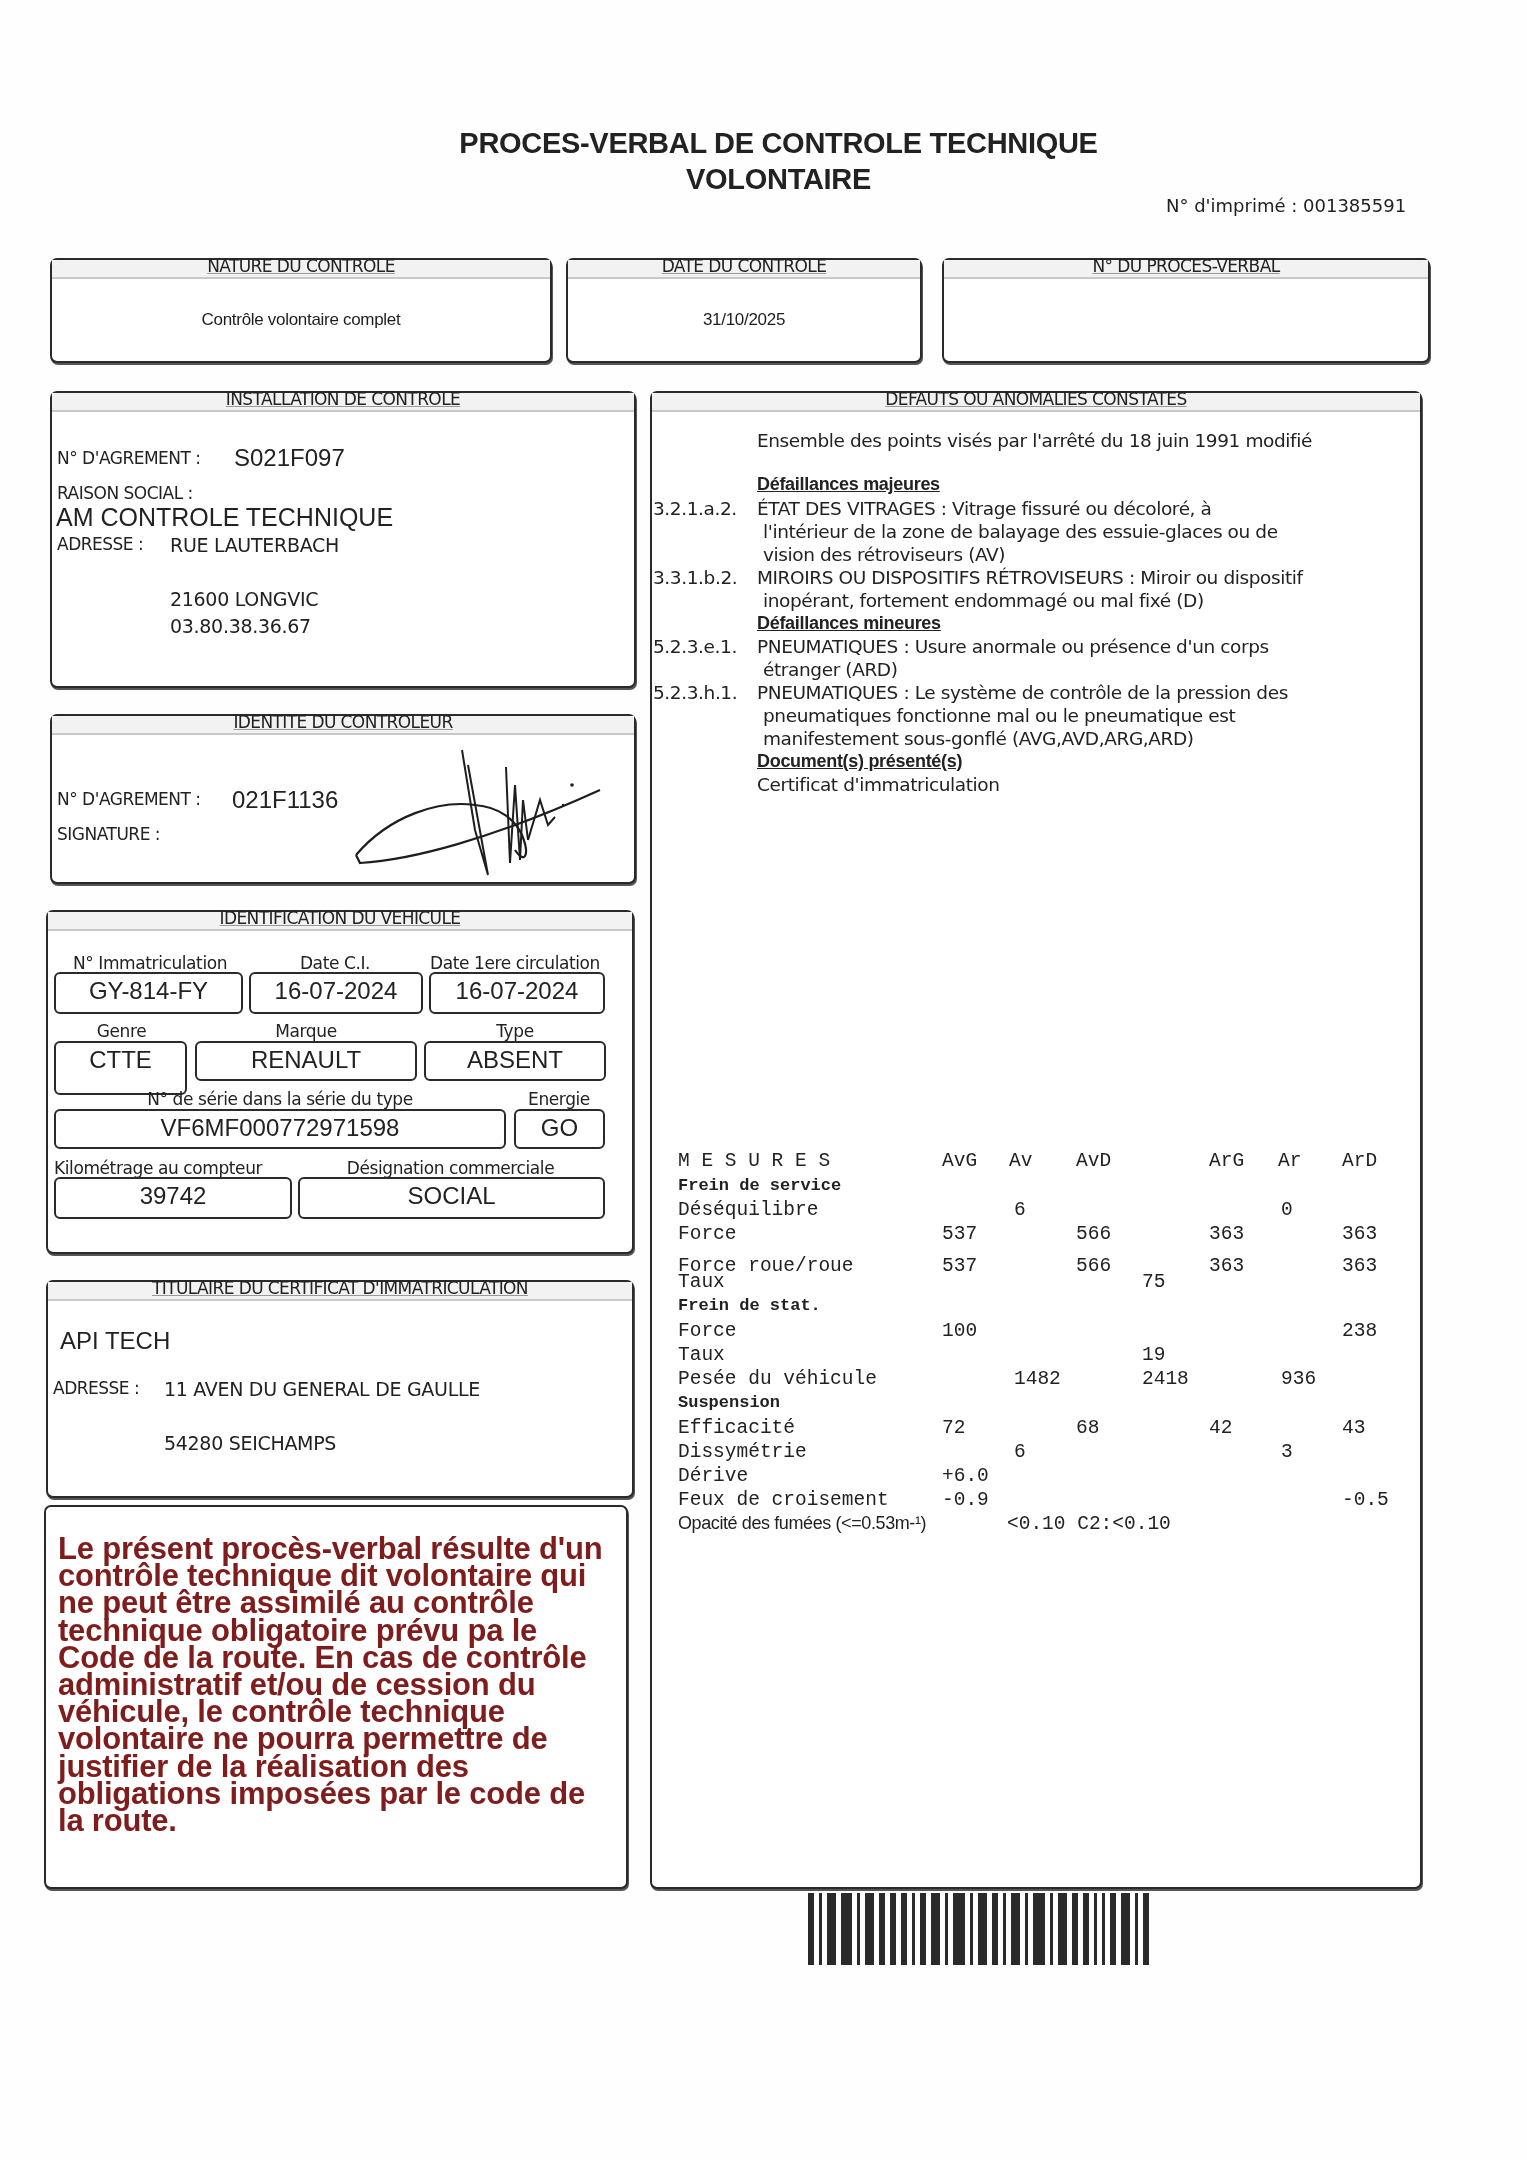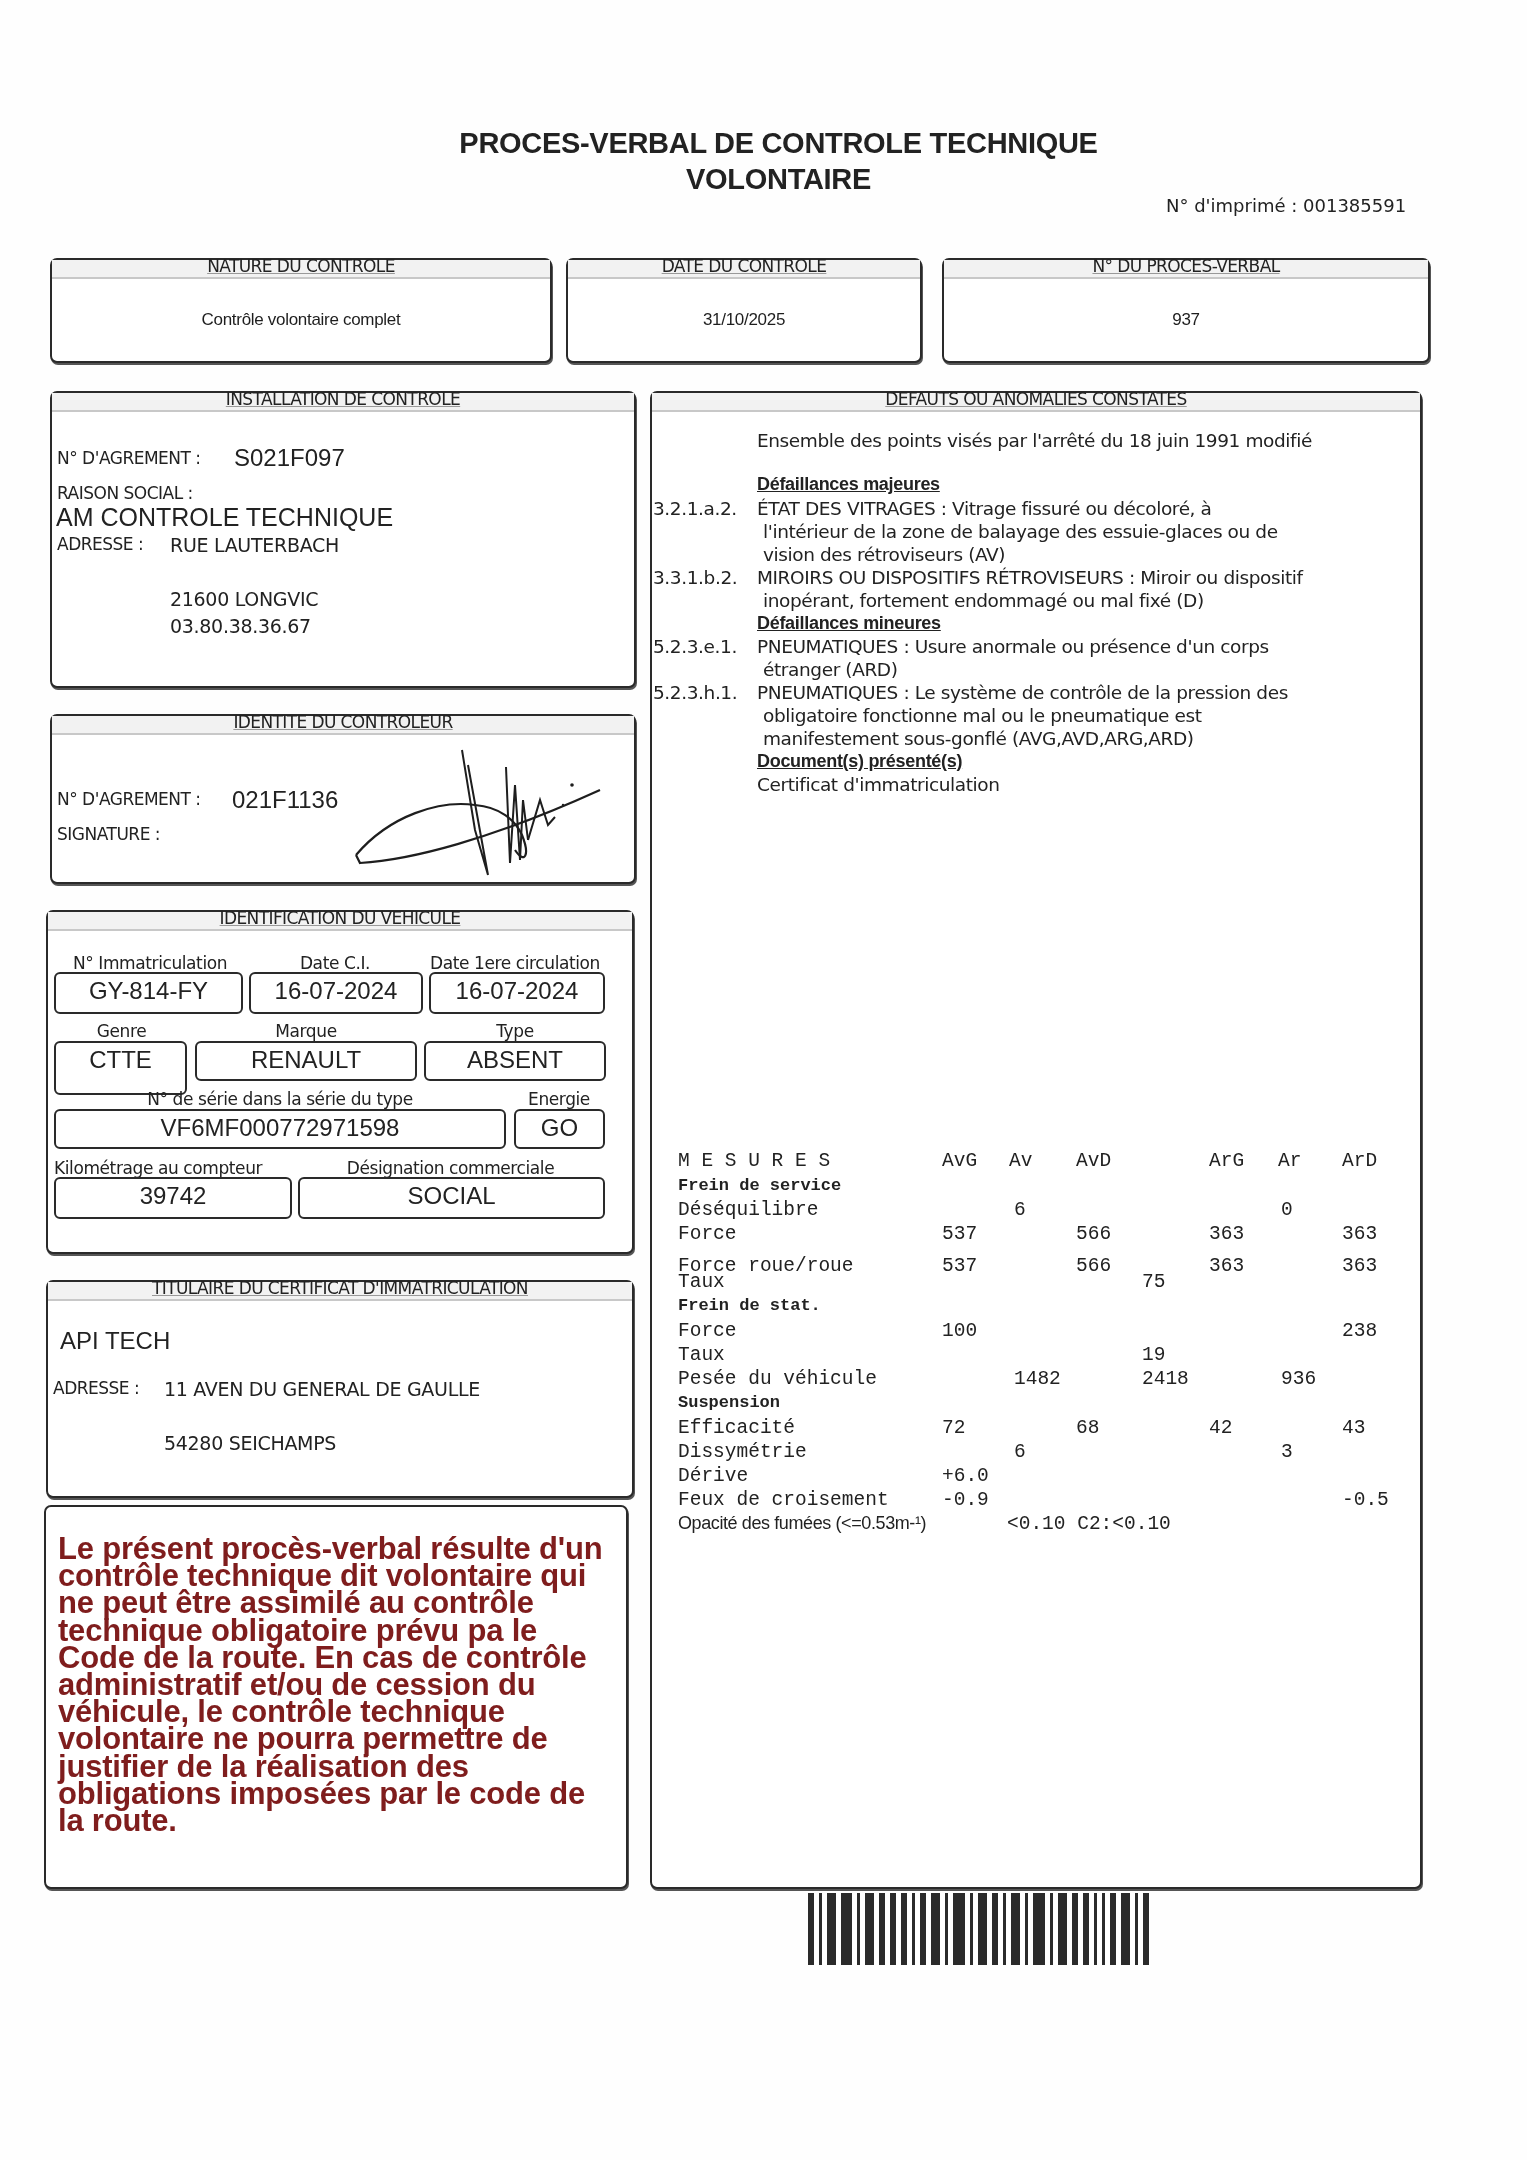--- a/index.html
+++ b/index.html
@@ -55,21 +55,20 @@
 <div class="box" style="left:50px; top:258px; width:502px; height:105px;">
   <div class="box-head"><span>NATURE DU CONTROLE</span></div>
   <div class="top-val">Contrôle volontaire complet</div>
 </div>
 <div class="box" style="left:566px; top:258px; width:356px; height:105px;">
   <div class="box-head"><span>DATE DU CONTROLE</span></div>
   <div class="top-val">31/10/2025</div>
 </div>
 <div class="box" style="left:942px; top:258px; width:488px; height:105px;">
   <div class="box-head"><span>N° DU PROCES-VERBAL</span></div>
-  <div class="top-val">937</div>
 </div>
 
 <div class="box" style="left:50px; top:391px; width:586px; height:297px;">
   <div class="box-head"><span>INSTALLATION DE CONTROLE</span></div>
   <div class="lbl" style="left:5px; top:55px;">N° D'AGREMENT :</div>
   <div class="val" style="left:182px; top:51px;">S021F097</div>
   <div class="lbl" style="left:5px; top:90px;">RAISON SOCIAL :</div>
   <div class="val" style="left:4px; top:110px; font-size:25px;">AM CONTROLE TECHNIQUE</div>
   <div class="lbl" style="left:5px; top:141px;">ADRESSE :</div>
   <div class="vald" style="left:118px; top:141px;">RUE LAUTERBACH</div>
@@ -148,21 +147,21 @@
   <div class="def-line" style="left:763px; top:590px;">inopérant, fortement endommagé ou mal fixé (D)</div>
 
   <div class="def-line def-head" style="left:757px; top:613px;">Défaillances mineures</div>
 
   <div class="def-line" style="left:653px; top:636px;">5.2.3.e.1.</div>
   <div class="def-line" style="left:757px; top:636px;">PNEUMATIQUES : Usure anormale ou présence d'un corps</div>
   <div class="def-line" style="left:763px; top:659px;">étranger (ARD)</div>
 
   <div class="def-line" style="left:653px; top:682px;">5.2.3.h.1.</div>
   <div class="def-line" style="left:757px; top:682px;">PNEUMATIQUES : Le système de contrôle de la pression des</div>
-  <div class="def-line" style="left:763px; top:705px;">obligatoire fonctionne mal ou le pneumatique est</div>
+  <div class="def-line" style="left:763px; top:705px;">pneumatiques fonctionne mal ou le pneumatique est</div>
   <div class="def-line" style="left:763px; top:728px;">manifestement sous-gonflé (AVG,AVD,ARG,ARD)</div>
 
   <div class="def-line def-head" style="left:757px; top:751px;">Document(s) présenté(s)</div>
   <div class="def-line" style="left:757px; top:774px;">Certificat d'immatriculation</div>
 </div>
 
 <div class="mono">
   <div class="meas-row" style="top:1150px;">
     <span class="c" style="left:0;">M E S U R E S</span>
     <span class="c" style="left:264px;">AvG</span>

